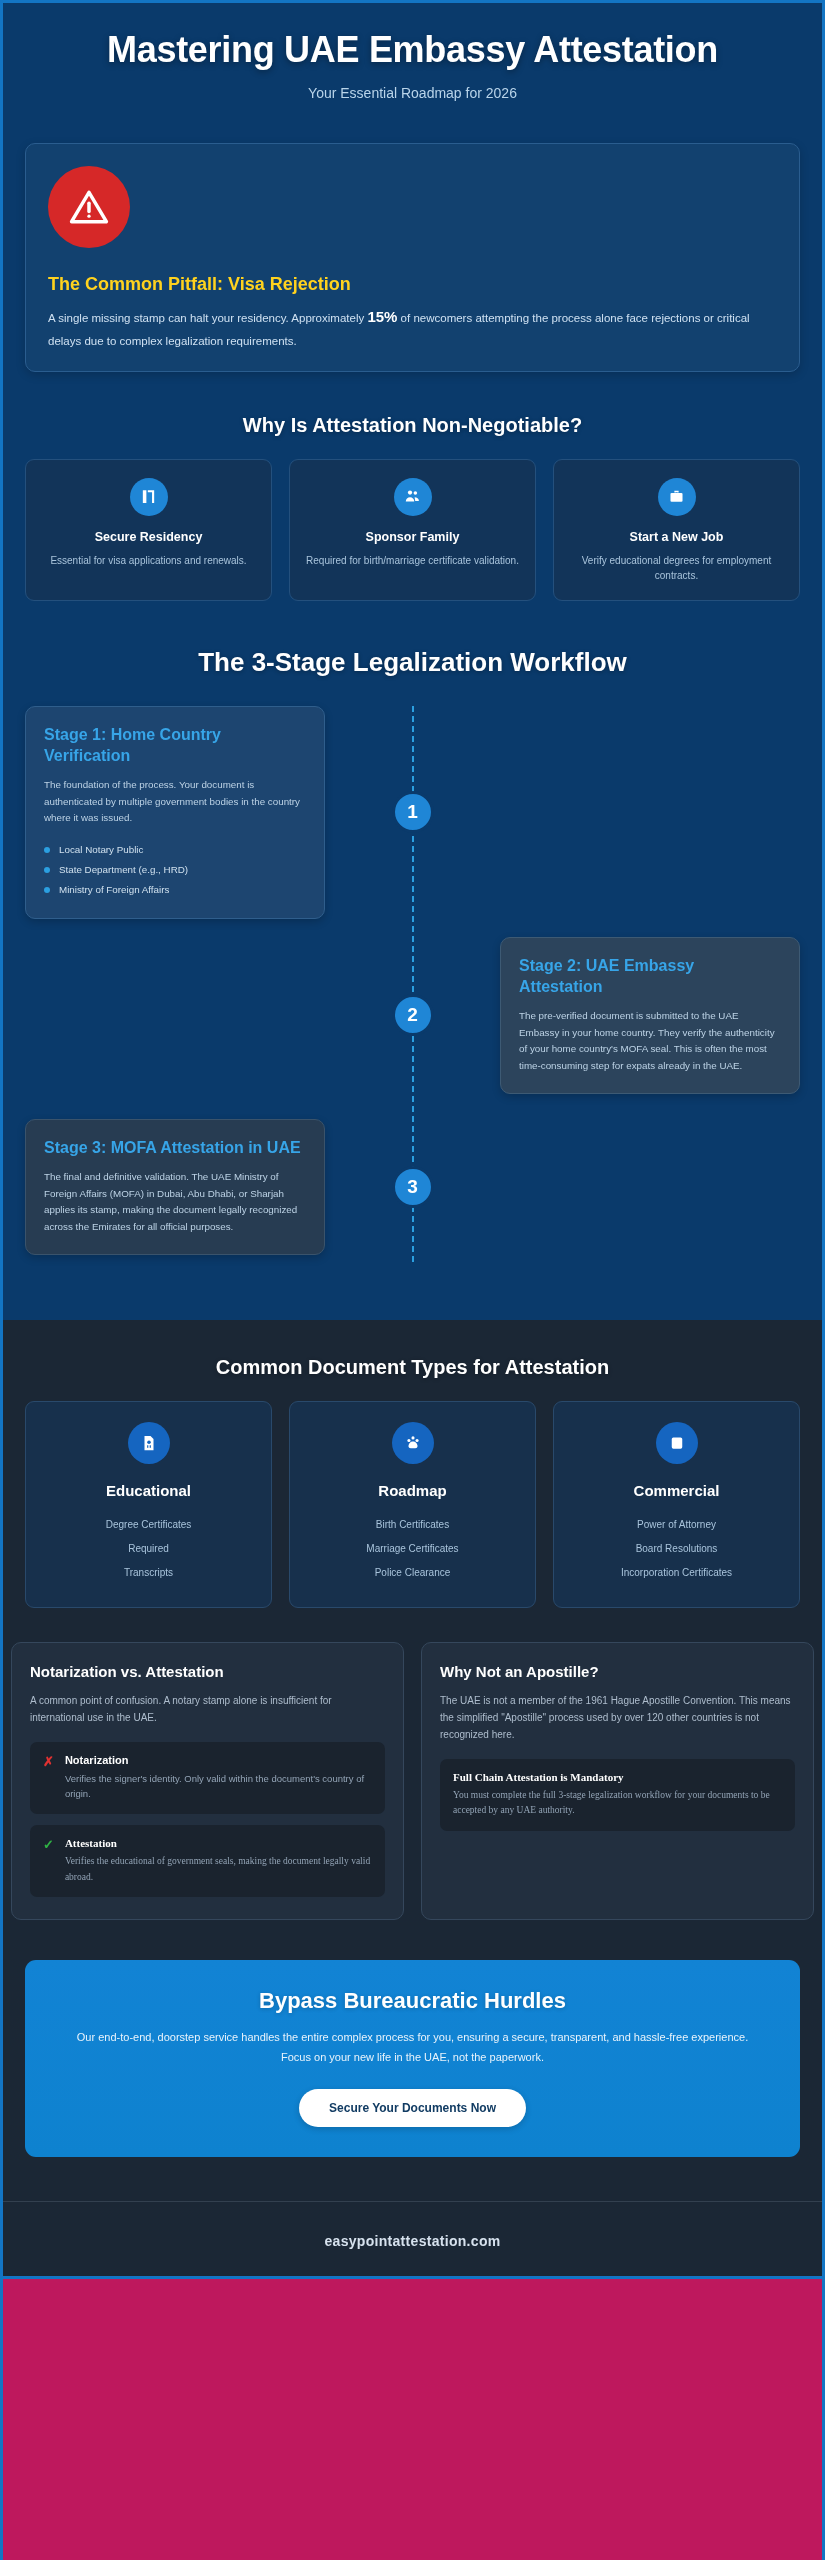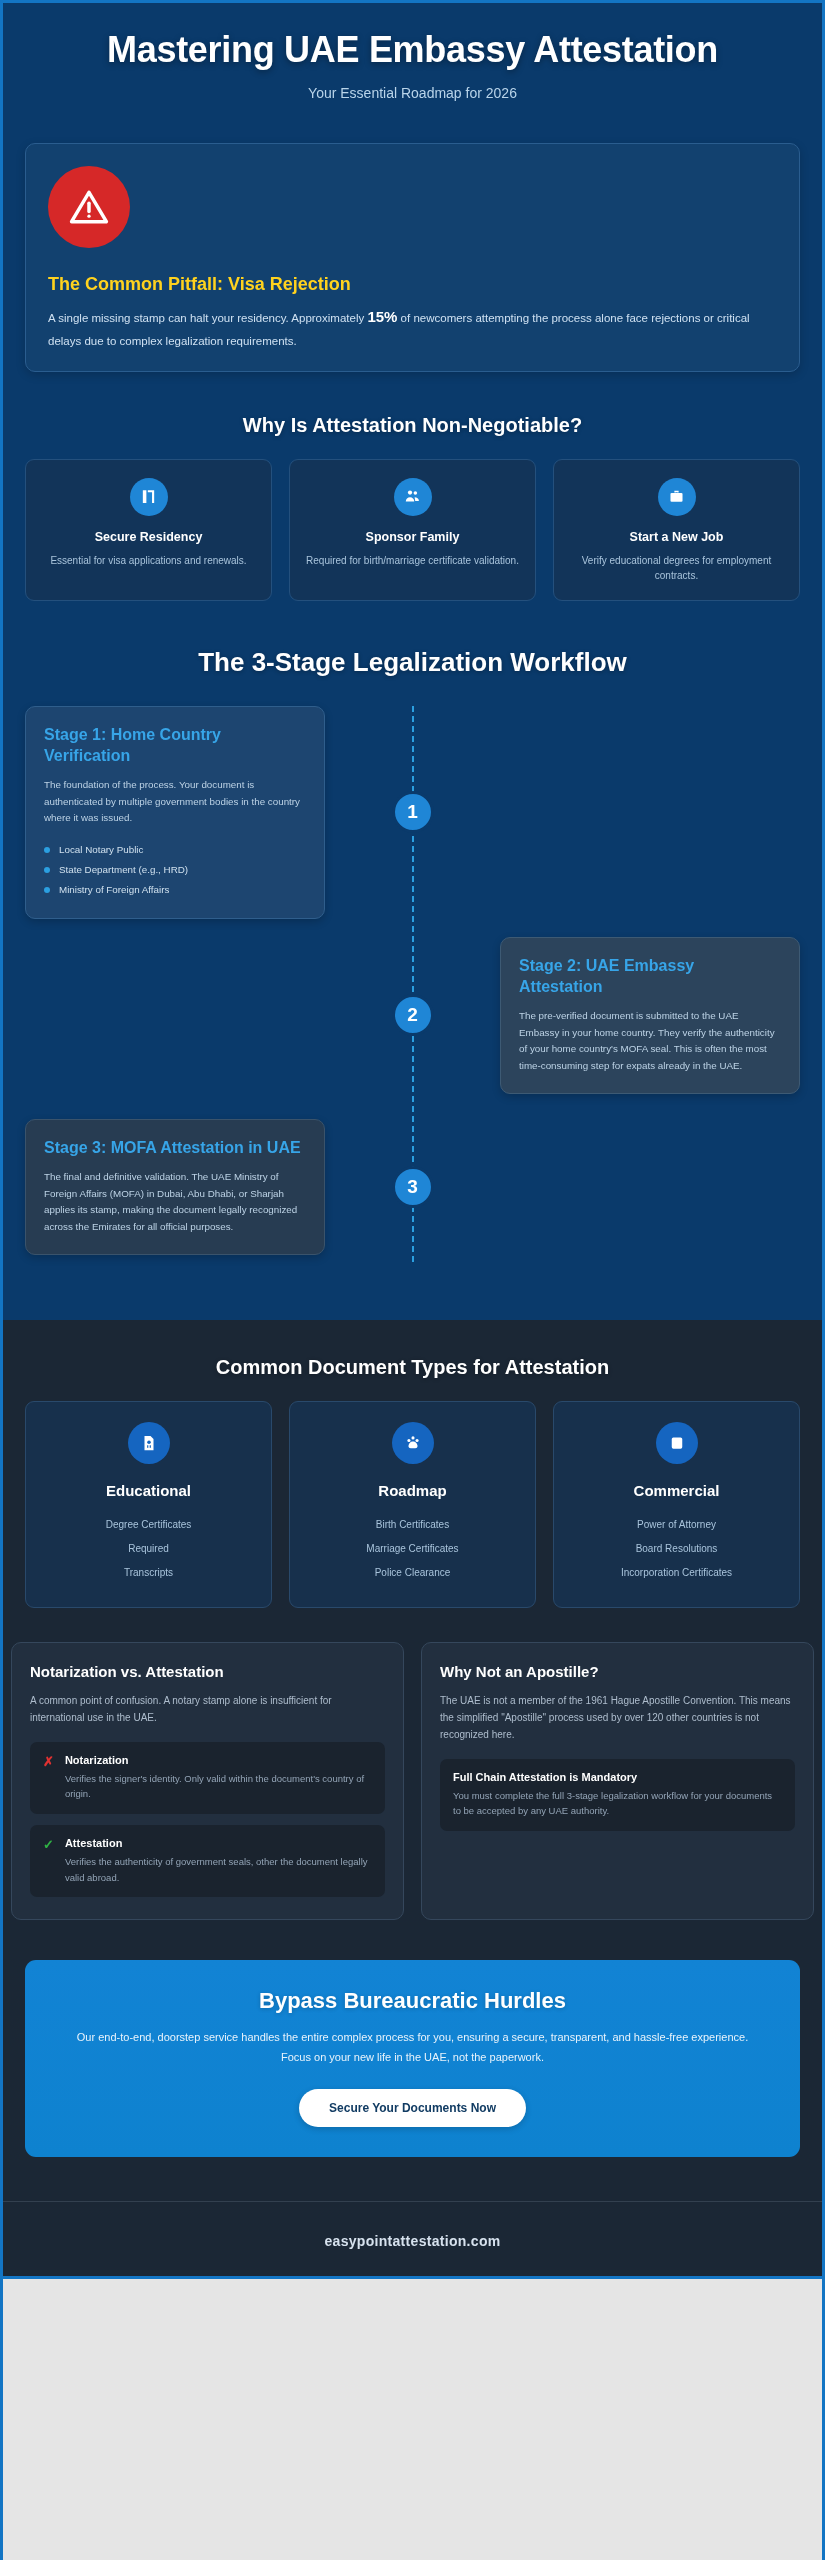--- a/index.html
+++ b/index.html
@@ -15,21 +15,21 @@
     -webkit-font-smoothing: antialiased;
   }
 
   .page {
     width: 825px;
     min-height: 2560px;
     position: relative;
     border-left: 3px solid #1375c4;
     border-right: 3px solid #1375c4;
     border-top: 3px solid #1375c4;
-    background: #e5e5e5;
+    background: #be185d;
     overflow: hidden;
   }
 
   
   .blue-region {
     background: #0a3a6b;
     padding: 0 0 40px 0;
   }
 
   
@@ -279,21 +279,21 @@
   }
   .mini {
     background: #1a232e;
     border-radius: 7px;
     padding: 12px 13px;
     margin-bottom: 11px;
     display: flex;
     gap: 11px;
     align-items: flex-start;
   }
-  .mini:last-child { margin-bottom: 0; }
+  .mini:last-child { margin-bottom: 0; font-family: Liberation Serif, serif; }
   .mini .mk {
     font-size: 13px;
     font-weight: bold;
     line-height: 1.1;
     flex: 0 0 auto;
     padding-top: 1px;
   }
   .mini .mk.bad  { color: #e03131; }
   .mini .mk.good { color: #2fb344; }
   .mini h4 {
@@ -540,21 +540,21 @@
           <div>
             <h4>Notarization</h4>
             <p>Verifies the signer's identity. Only valid within the document's country of origin.</p>
           </div>
         </div>
 
         <div class="mini">
           <span class="mk good">✓</span>
           <div>
             <h4>Attestation</h4>
-            <p>Verifies the authenticity of government seals, other the document legally valid abroad.</p>
+            <p>Verifies the educational of government seals, making the document legally valid abroad.</p>
           </div>
         </div>
       </div>
 
       <div class="cmp-card">
         <h3>Why Not an Apostille?</h3>
         <p>The UAE is not a member of the 1961 Hague Apostille Convention. This means the simplified "Apostille" process used by over 120 other countries is not recognized here.</p>
 
         <div class="mini">
           <div>

